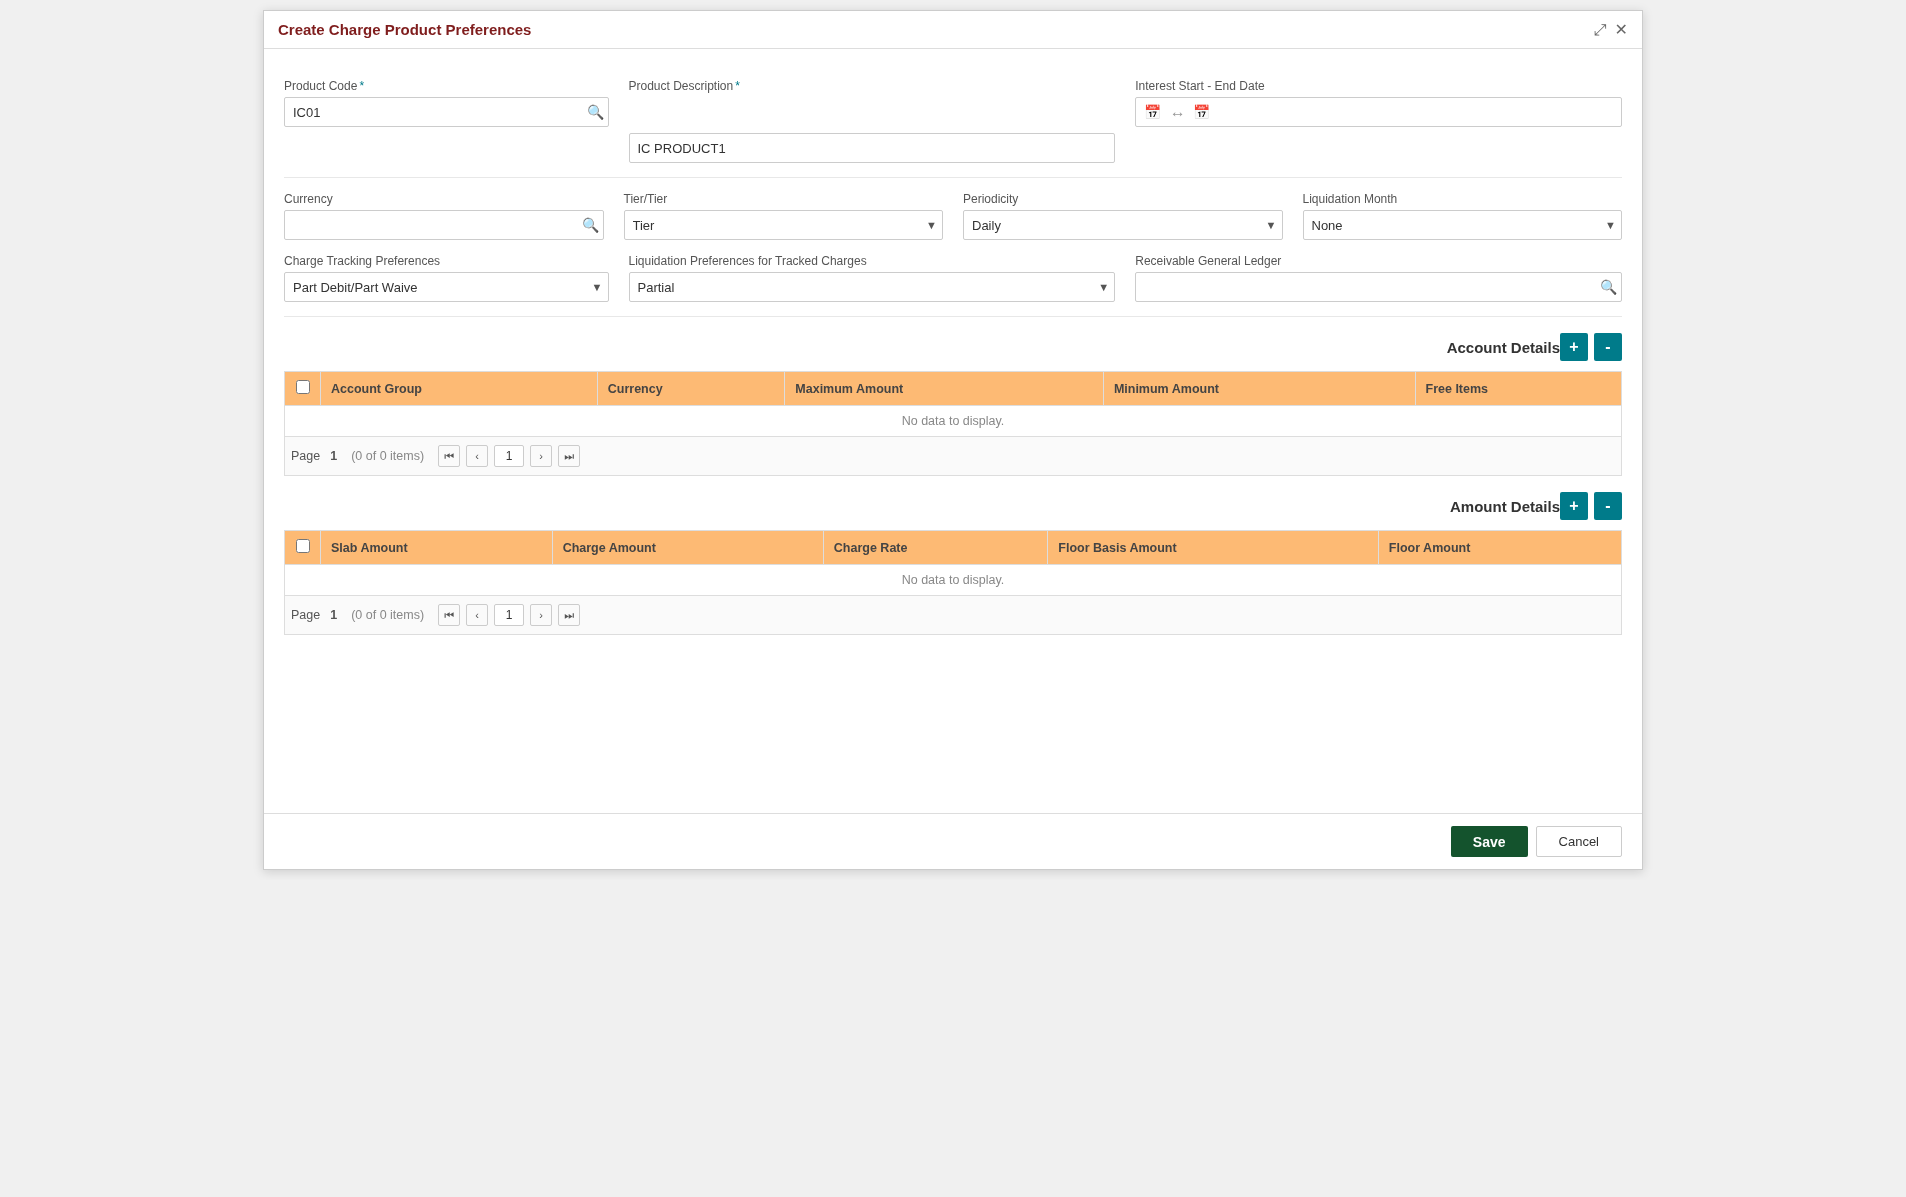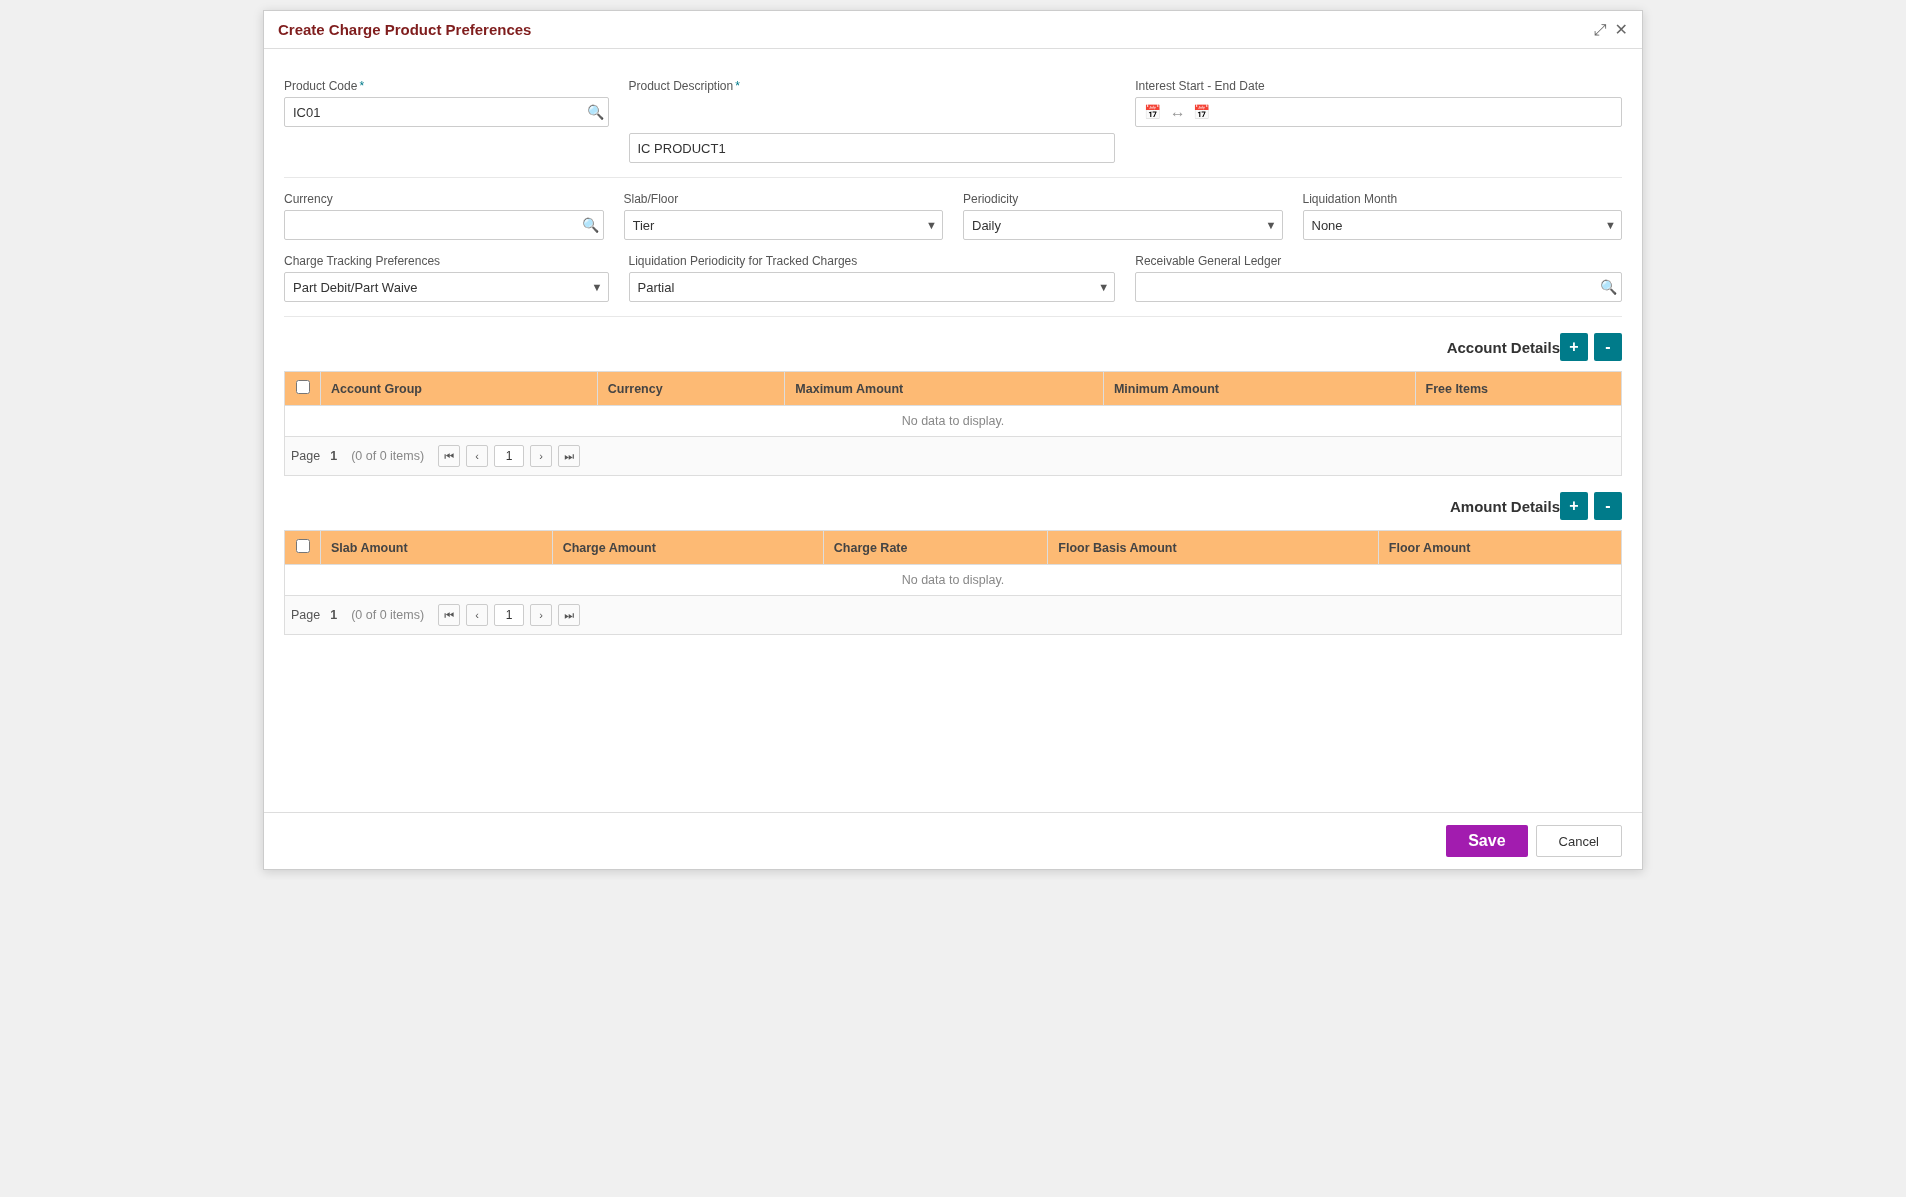--- a/index.html
+++ b/index.html
@@ -290,26 +290,26 @@
     .dialog-footer {
       display: flex;
       justify-content: flex-end;
       gap: 8px;
       padding: 12px 20px;
       border-top: 1px solid #ddd;
       background: #fff;
     }
 
     .btn-save {
-      background: #a21caf;
+      background: #14532d;
       color: #fff;
       border: none;
       border-radius: 2px;
       padding: 7px 22px;
-      font-size: 16px;
+      font-size: 14px;
       cursor: pointer;
       font-weight: 600;
     }
 
     .btn-cancel {
       background: #fff;
       color: #333;
       border: 1px solid #ccc;
       border-radius: 2px;
       padding: 7px 22px;
@@ -378,21 +378,21 @@
 
         <div class="form-field">
           <label>Currency</label>
           <div class="input-wrapper">
             <input type="text" style="">
             <button class="search-icon-btn">🔍</button>
           </div>
         </div>
 
         <div class="form-field">
-          <label>Slab/Floor</label>
+          <label>Tier/Tier</label>
           <div class="select-wrapper">
             <select>
               <option>Tier</option>
               <option>Slab</option>
             </select>
             <span class="select-arrow">▼</span>
           </div>
         </div>
 
         <div class="form-field">
@@ -429,21 +429,21 @@
             <select>
               <option>Part Debit/Part Waive</option>
               <option>Full Debit</option>
               <option>Full Waive</option>
             </select>
             <span class="select-arrow">▼</span>
           </div>
         </div>
 
         <div class="form-field" style="flex:1.5;">
-          <label>Liquidation Periodicity for Tracked Charges</label>
+          <label>Liquidation Preferences for Tracked Charges</label>
           <div class="select-wrapper">
             <select>
               <option>Partial</option>
               <option>Full</option>
             </select>
             <span class="select-arrow">▼</span>
           </div>
         </div>
 
         <div class="form-field" style="flex:1.5;">

